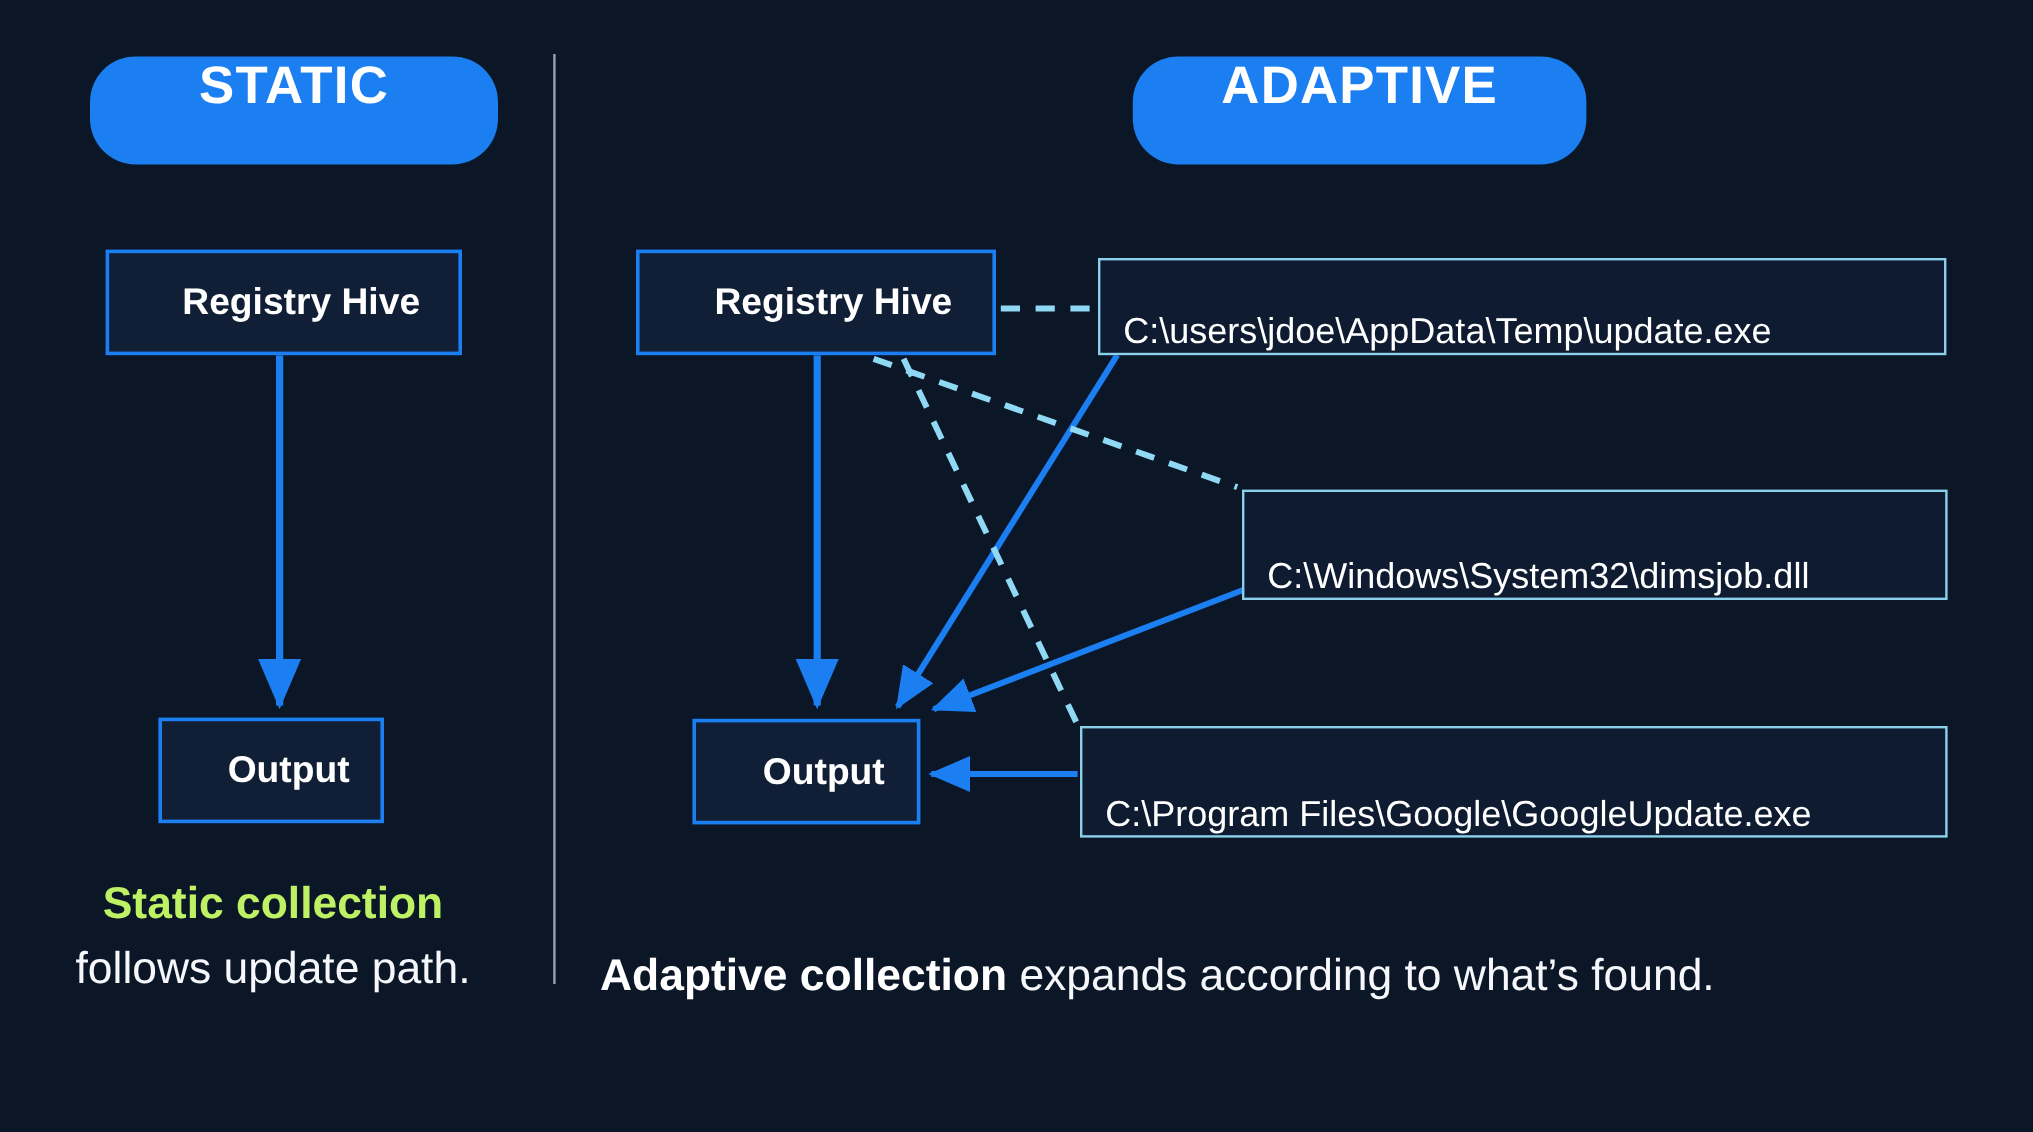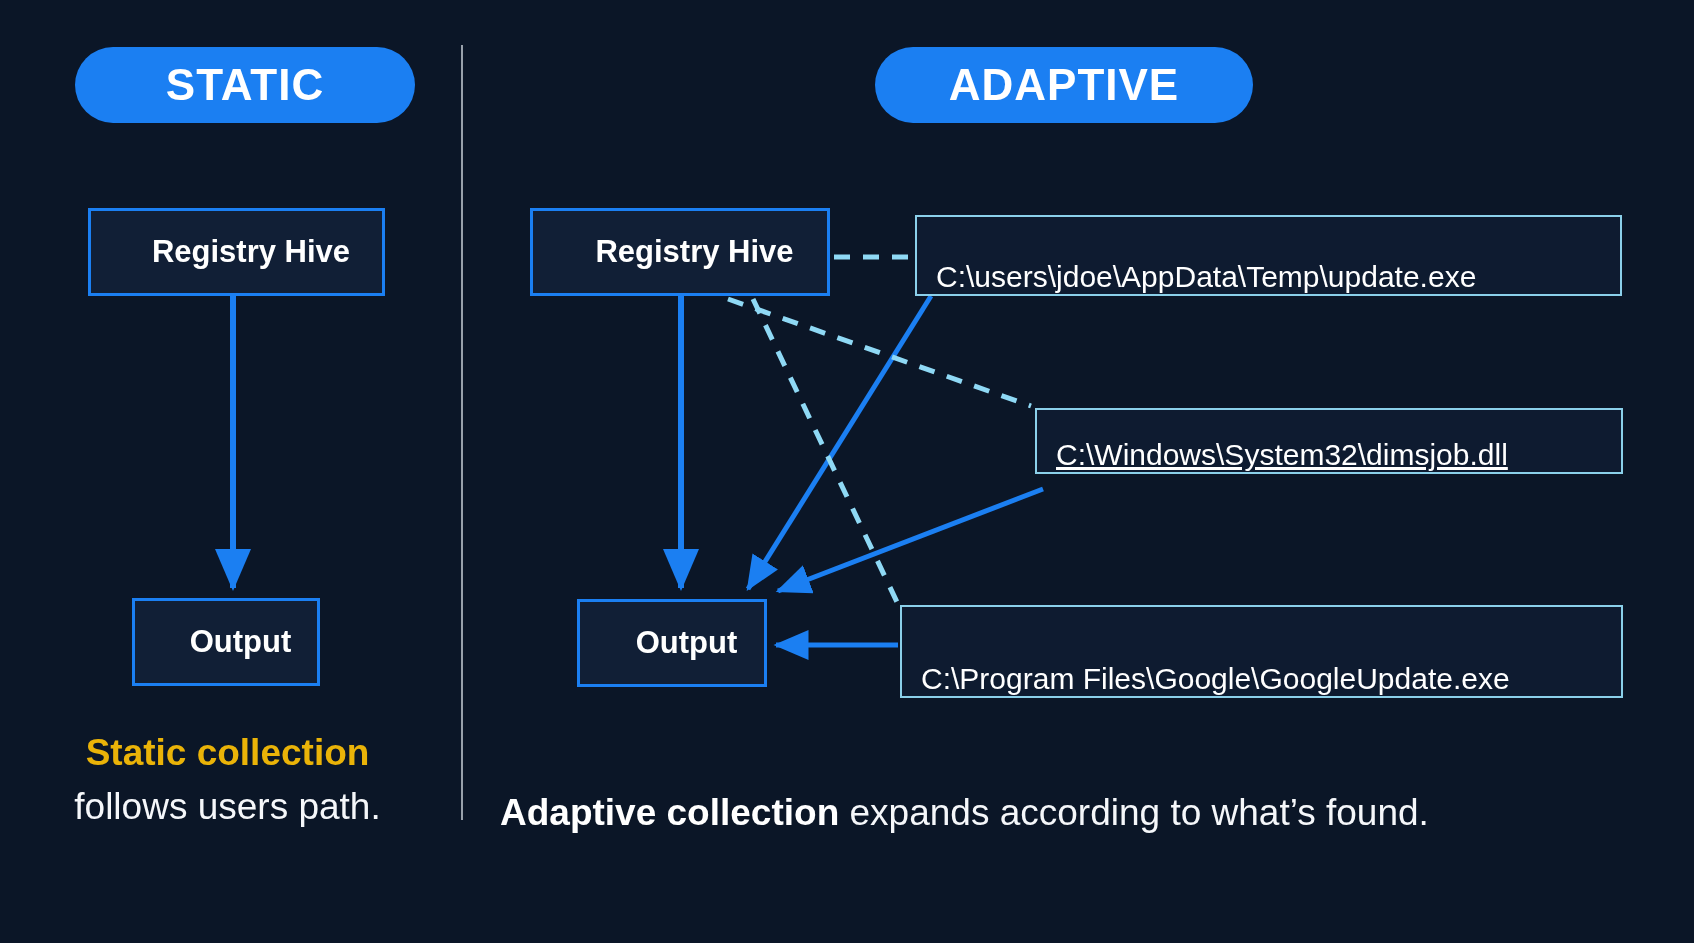--- a/index.html
+++ b/index.html
@@ -2,49 +2,49 @@
 <html><head>
 <meta charset="utf-8">
 <style>
   html,body{margin:0;padding:0;background:#0b1627;}
   .canvas{
     position:relative;width:1694px;height:943px;background:#0b1627;
     font-family:"Liberation Sans",sans-serif;overflow:hidden;color:#fff;
   }
   .layer{position:absolute;left:0;top:0;width:1694px;height:943px;pointer-events:none;}
   .pill{
-    position:absolute;height:76px;border-radius:38px;background:#1b7ff2;
-    display:flex;align-items:center;justify-content:center;
+    position:absolute;height:90px;border-radius:38px;background:#1b7ff2;
+    display:flex;justify-content:center;
     font-weight:bold;font-size:44px;letter-spacing:1px;color:#fff;
   }
   .pill.static{left:75px;top:47px;width:340px;}
-  .pill.adaptive{left:875px;top:47px;width:378px;}
+  .pill.adaptive{left:944px;top:47px;width:378px;}
   .node{
     position:absolute;box-sizing:border-box;border:3px solid #1b7ff2;background:#111f36;
     display:flex;align-items:center;justify-content:center;
     font-weight:bold;font-size:31px;color:#fff;padding-left:29px;
   }
   .node.reg-left{left:88px;top:208px;width:297px;height:88px;}
   .node.out-left{left:132px;top:598px;width:188px;height:88px;}
   .node.reg-right{left:530px;top:208px;width:300px;height:88px;}
   .node.out-right{left:577px;top:599px;width:190px;height:88px;}
   .pathbox{
     position:absolute;box-sizing:border-box;border:2px solid #8bd0ea;background:#0e1b30;
     display:flex;align-items:flex-end;font-size:30px;font-weight:400;color:#fff;
     padding-left:19px;white-space:nowrap;
   }
   .pathbox.p1{left:915px;top:215px;width:707px;height:81px;}
-  .pathbox.p2{left:1035px;top:408px;width:588px;height:66px;text-decoration:underline;}
+  .pathbox.p2{left:1035px;top:408px;width:588px;height:92px;}
   .pathbox.p3{left:900px;top:605px;width:723px;height:93px;}
   .divider{position:absolute;left:461px;top:45px;width:2px;height:775px;background:#99a1ab;}
   .caption-left{
     position:absolute;left:30px;top:726px;width:395px;text-align:center;
     font-size:37px;line-height:1.45;color:#f5f7fa;
   }
-  .caption-left .b{font-weight:bold;color:#eab308;}
+  .caption-left .b{font-weight:bold;color:#bef264;}
   .caption-right{
     position:absolute;left:500px;top:792px;width:1190px;white-space:nowrap;
     font-size:37px;color:#f5f7fa;
   }
   .caption-right .b{font-weight:bold;color:#fff;}
 </style>
 </head>
 <body>
 
 <div class="canvas">
@@ -74,21 +74,21 @@
     <span>STATIC</span>
   </div>
   <div class="node reg-left">
     <span>Registry Hive</span>
   </div>
   <div class="node out-left">
     <span>Output</span>
   </div>
   <div class="caption-left">
     <div class="b">Static collection</div>
-    <div>follows users path.</div>
+    <div>follows update path.</div>
   </div>
 
   <div class="pill adaptive">
     <span>ADAPTIVE</span>
   </div>
   <div class="node reg-right">
     <span>Registry Hive</span>
   </div>
   <div class="node out-right">
     <span>Output</span>

